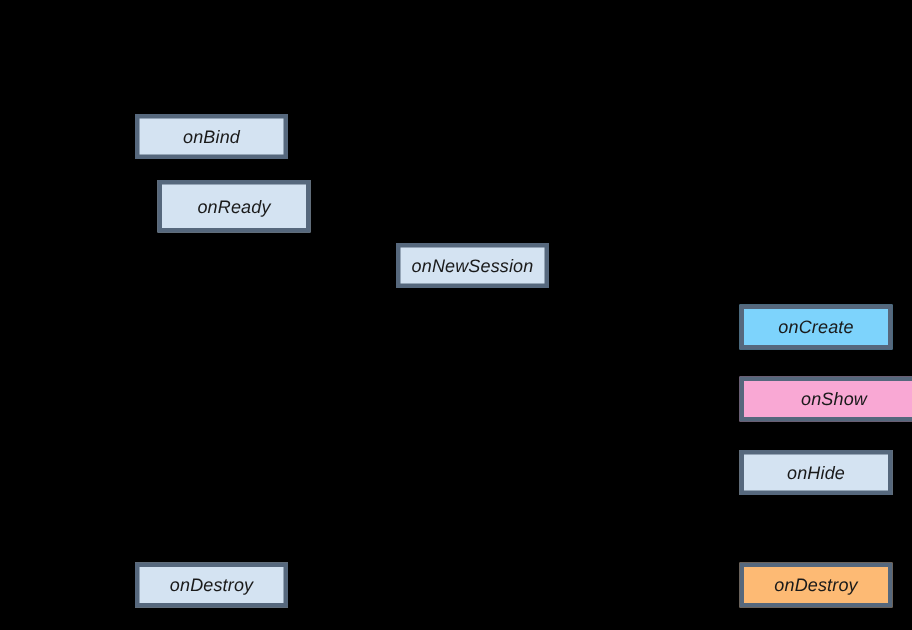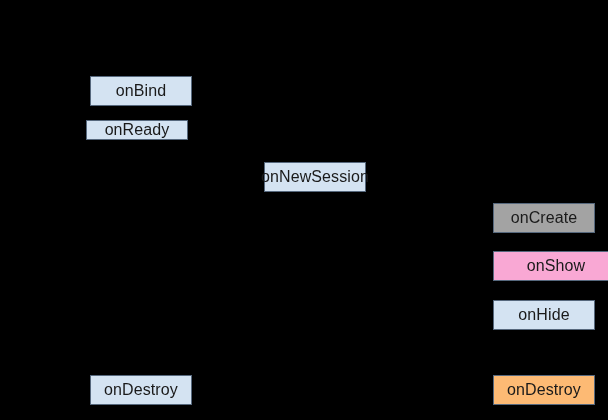--- a/index.html
+++ b/index.html
@@ -21,30 +21,31 @@
     left: 0;
     top: 0;
     width: 608px;
     height: 420px;
     pointer-events: none;
   }
   .node {
     position: absolute;
     box-sizing: border-box;
     background: #d4e3f2;
-    border: 1px solid #737373;
+    border: 3px solid #737373;
     display: flex;
     align-items: center;
     justify-content: center;
     color: #1a1a1a;
-    font-size: 16px;
+    font-size: 12px;
     line-height: 1;
     letter-spacing: 0.1px;
     white-space: nowrap;
     user-select: none;
+    font-style: italic;
   }
   .node-label {
     display: block;
   }
 </style>
 </head>
 <body>
 
 <div id="canvas">
 
@@ -62,29 +63,29 @@
         <path d="M544,281 L544,298"></path>
         <path d="M544,330 L544,373"></path>
         <path d="M141,150 L141,373"></path>
       </g>
   </svg>
 
   <div class="node" style="left: 90px; top: 76px; width: 102px; height: 30px; background: rgb(212, 227, 242); border-color: rgb(86, 104, 125); color: rgb(26, 26, 26);">
     <span class="node-label">onBind</span>
   </div>
 
-  <div class="node" style="left: 86px; top: 120px; width: 102px; height: 20px; background: rgb(212, 227, 242); border-color: rgb(86, 104, 125); color: rgb(26, 26, 26);">
+  <div class="node" style="left: 105px; top: 120px; width: 102px; height: 35px; background: rgb(212, 227, 242); border-color: rgb(86, 104, 125); color: rgb(26, 26, 26);">
     <span class="node-label">onReady</span>
   </div>
 
   <div class="node" style="left: 264px; top: 162px; width: 102px; height: 30px; background: rgb(212, 227, 242); border-color: rgb(86, 104, 125); color: rgb(26, 26, 26);">
     <span class="node-label">onNewSession</span>
   </div>
 
-  <div class="node" style="left: 493px; top: 203px; width: 102px; height: 30px; background: #a3a3a3; border-color: rgb(86, 104, 125); color: rgb(26, 26, 26);">
+  <div class="node" style="left: 493px; top: 203px; width: 102px; height: 30px; background: #7dd3fc; border-color: rgb(86, 104, 125); color: rgb(26, 26, 26);">
     <span class="node-label">onCreate</span>
   </div>
 
   <div class="node" style="left: 493px; top: 251px; width: 126px; height: 30px; background: #f9a8d4; border-color: rgb(86, 104, 125); color: rgb(26, 26, 26);">
     <span class="node-label">onShow</span>
   </div>
 
   <div class="node" style="left: 493px; top: 300px; width: 102px; height: 30px; background: rgb(212, 227, 242); border-color: rgb(86, 104, 125); color: rgb(26, 26, 26);">
     <span class="node-label">onHide</span>
   </div>

